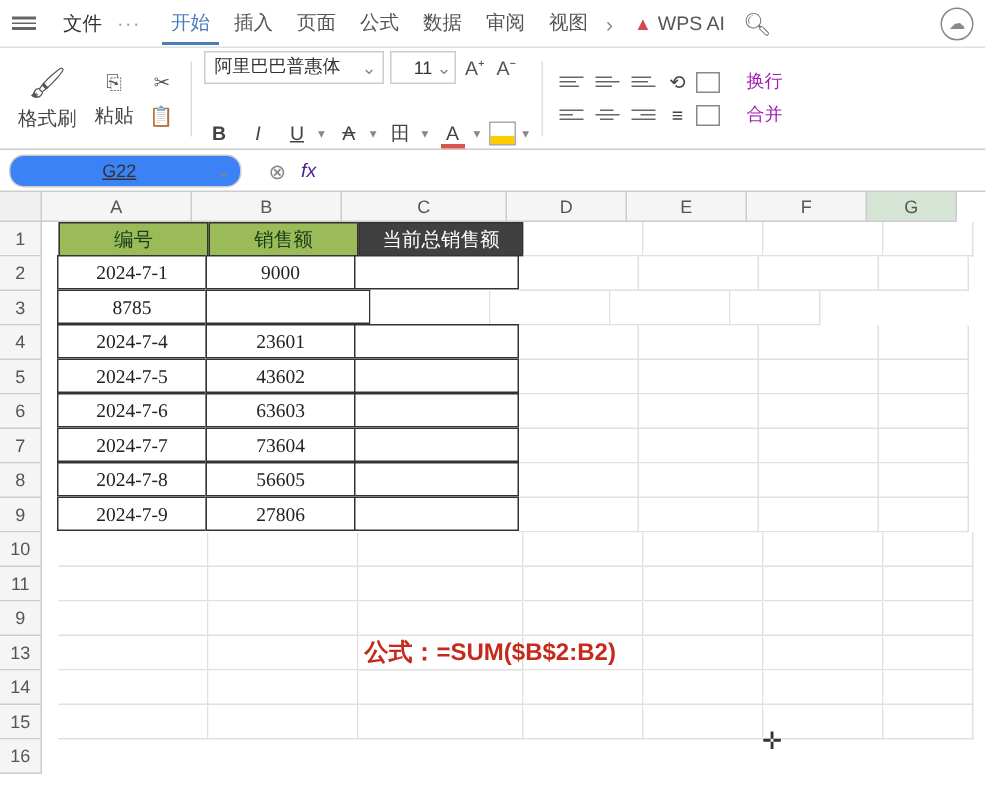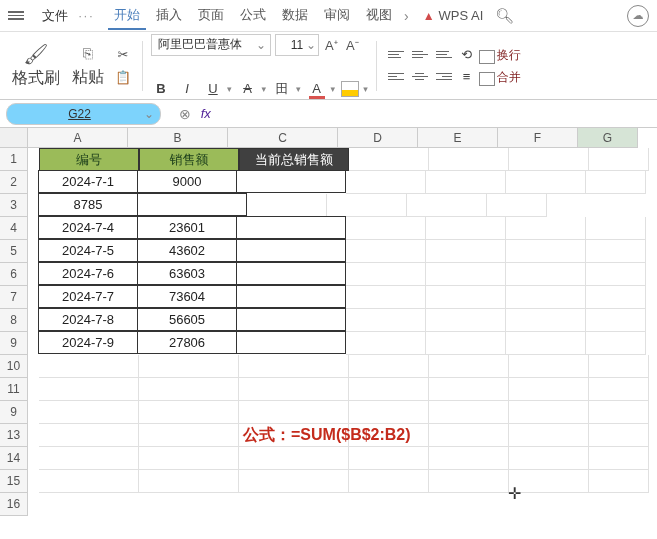--- a/index.html
+++ b/index.html
@@ -18,65 +18,65 @@
 .wps-ai .ai-logo { color: #d14b4b; font-weight: bold; font-size: 12px; }
 .search-icon { margin-left: 10px; color: #666; font-size: 15px; cursor: pointer; }
 .cloud-icon { margin-left: auto; width: 22px; height: 22px; border: 1.5px solid #888; border-radius: 50%; display: flex; align-items: center; justify-content: center; cursor: pointer; font-size: 11px; color: #888; }
 
 .ribbon { display: flex; align-items: center; height: 68px; padding: 4px 8px; border-bottom: 1px solid #ccc; background: #fff; gap: 4px; }
 .ribbon-group { display: flex; flex-direction: column; align-items: center; gap: 2px; padding: 0 4px; }
 .ribbon-sep { width: 1px; height: 50px; background: #ddd; margin: 0 4px; }
 .btn-stack { display: flex; flex-direction: column; gap: 3px; align-items: center; }
 .small-btn { width: 22px; height: 20px; display: flex; align-items: center; justify-content: center; cursor: pointer; color: #555; font-size: 13px; }
 .brush-icon { font-size: 20px; color: #555; }
-.brush-label { font-size: 16px; color: #444; }
+.brush-label { font-size: 13px; color: #444; }
 .font-row { display: flex; align-items: center; gap: 4px; }
 .font-select { width: 120px; height: 22px; border: 1px solid #ccc; background: #fff; padding: 0 18px 0 6px; font-size: 12px; position: relative; display: flex; align-items: center; cursor: pointer; }
 .font-select::after { content: "⌄"; position: absolute; right: 4px; color: #888; }
 .size-select { width: 44px; height: 22px; border: 1px solid #ccc; padding: 0 4px; font-size: 12px; display: flex; align-items: center; justify-content: center; cursor: pointer; position: relative; }
 .size-select::after { content: "⌄"; position: absolute; right: 2px; color: #888; }
 .aa-btn { font-size: 13px; color: #555; cursor: pointer; padding: 0 2px; }
 .fmt-row { display: flex; gap: 6px; align-items: center; margin-top: 4px; }
 .fmt-btn { width: 20px; height: 18px; display: flex; align-items: center; justify-content: center; cursor: pointer; color: #444; font-size: 13px; }
 .bold { font-weight: bold; }
 .italic { font-style: italic; }
 .underline { text-decoration: underline; }
 .strike { text-decoration: line-through; }
 .color-a { position: relative; }
 .color-a::after { content: ""; position: absolute; bottom: -1px; left: 2px; right: 2px; height: 3px; background: #d9534f; }
 .dropdown-caret { font-size: 9px; color: #888; margin-left: -2px; }
 
 .align-group { display: flex; flex-direction: column; gap: 4px; }
 .align-row { display: flex; gap: 2px; }
 .align-btn { width: 22px; height: 18px; display: flex; flex-direction: column; justify-content: center; gap: 1.5px; cursor: pointer; padding: 0 3px; }
 .align-btn span { height: 1.5px; background: #666; }
-.wrap-btn { display: flex; align-items: flex-end; gap: 2px; font-size: 12px; color: #7f1d1d; cursor: pointer; }
+.wrap-btn { display: flex; align-items: center; gap: 18px; font-size: 12px; color: #a21caf; cursor: pointer; }
 .wrap-icon { width: 16px; height: 14px; border: 1px solid #888; position: relative; }
 
 .namebox-row { display: flex; align-items: center; height: 28px; border-bottom: 1px solid #ccc; }
-.namebox { width: 155px; height: 22px; margin: 0 6px; border: 1px solid #ccc; border-radius: 10px; padding: 0 18px 0 10px; font-size: 12px; display: flex; align-items: center; justify-content: center; position: relative; cursor: text; background: #7dd3fc; text-decoration: underline; }
+.namebox { width: 155px; height: 22px; margin: 0 6px; border: 1px solid #ccc; border-radius: 10px; padding: 0 18px 0 10px; font-size: 12px; display: flex; align-items: center; justify-content: center; position: relative; cursor: text; background: #3b82f6; text-decoration: underline; }
 .namebox::after { content: "⌄"; position: absolute; right: 6px; color: #888; }
 .fx-area { display: flex; align-items: center; gap: 10px; margin-left: 12px; }
 .fx-btn { color: #888; cursor: pointer; font-size: 14px; }
 .fx-label { font-style: italic; color: #4c1d95; cursor: pointer; font-size: 13px; }
 
 .sheet { display: flex; }
 .corner { width: 28px; height: 20px; background: #f0f0f0; border-right: 1px solid #ccc; border-bottom: 1px solid #ccc; }
 .col-headers { display: flex; }
 .col-h { height: 20px; border-right: 1px solid #ccc; border-bottom: 1px solid #ccc; background: #f5f5f5; display: flex; align-items: center; justify-content: center; font-size: 12px; color: #555; }
 .col-h.sel { background: #d6e4d6; }
 .grid-body { display: flex; }
 .row-headers { display: flex; flex-direction: column; }
 .row-h { width: 28px; height: 23px; border-right: 1px solid #ccc; border-bottom: 1px solid #ccc; background: #f5f5f5; display: flex; align-items: center; justify-content: center; font-size: 12px; color: #555; }
 .cells { position: relative; }
 .row { display: flex; padding-left: 11px; }
 .cell { height: 23px; border-right: 1px solid #e0e0e0; border-bottom: 1px solid #e0e0e0; display: flex; align-items: center; justify-content: center; font-size: 13px; color: #222; background: #fff; }
 .cell.hdr-green { background: #9bbb59; color: #1a3d1a; font-weight: 500; border: 1px solid #333; }
 .cell.hdr-blue { background: #404040; color: #fff; font-weight: 500; border: 1px solid #333; }
-.cell.bordered { border: 1px solid #333; margin: -1px 0 0 -1px; }
+.cell.bordered { border: 1px solid #333; margin: -1px 0 0 -1px; font-family: Liberation Serif, serif; }
 .cell.formula-text { color: #c42b1c; font-weight: bold; font-size: 16px; justify-content: flex-start; padding-left: 4px; white-space: nowrap; overflow: visible; z-index: 5; }
 
 .cursor-plus { position: absolute; left: 480px; top: 336px; font-size: 16px; color: #333; pointer-events: none; }
 .cursor-plus::before { content: "✛"; }
 
 .cA { width: 100px; } .cB { width: 100px; } .cC { width: 110px; }
 .cD { width: 80px; } .cE { width: 80px; } .cF { width: 80px; } .cG { width: 60px; }
 </style>
 </head>
 <body>

